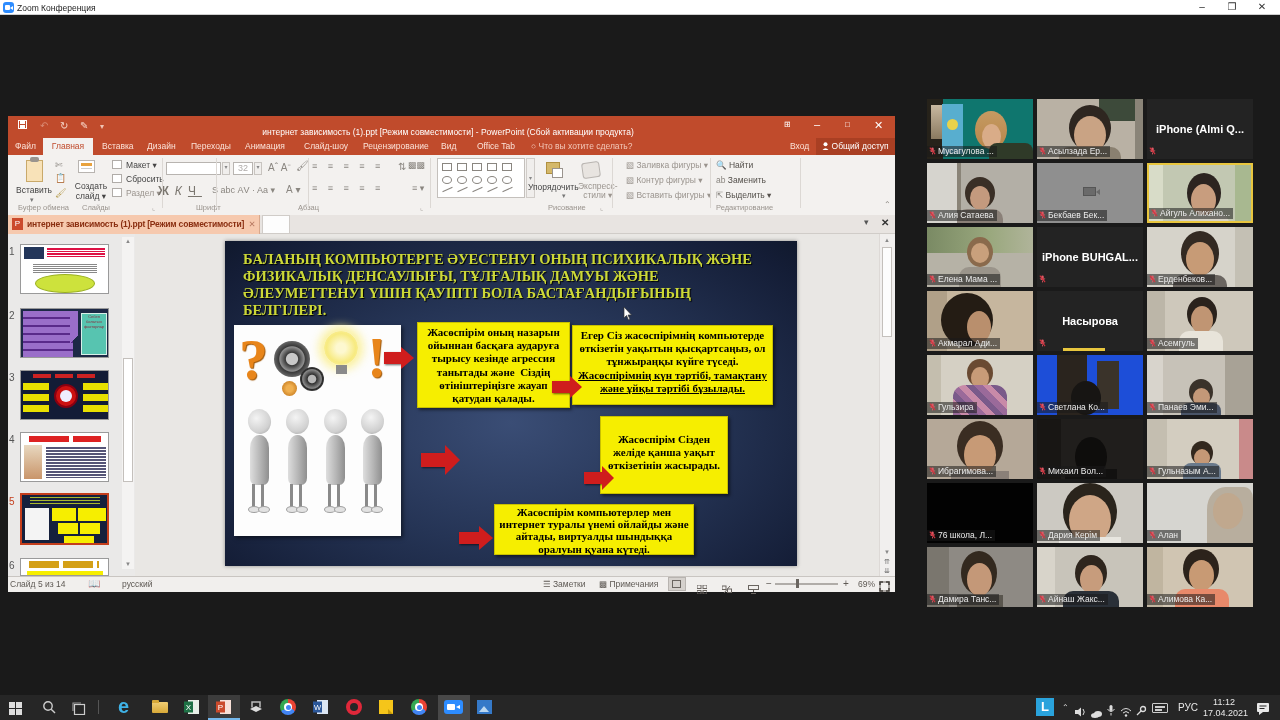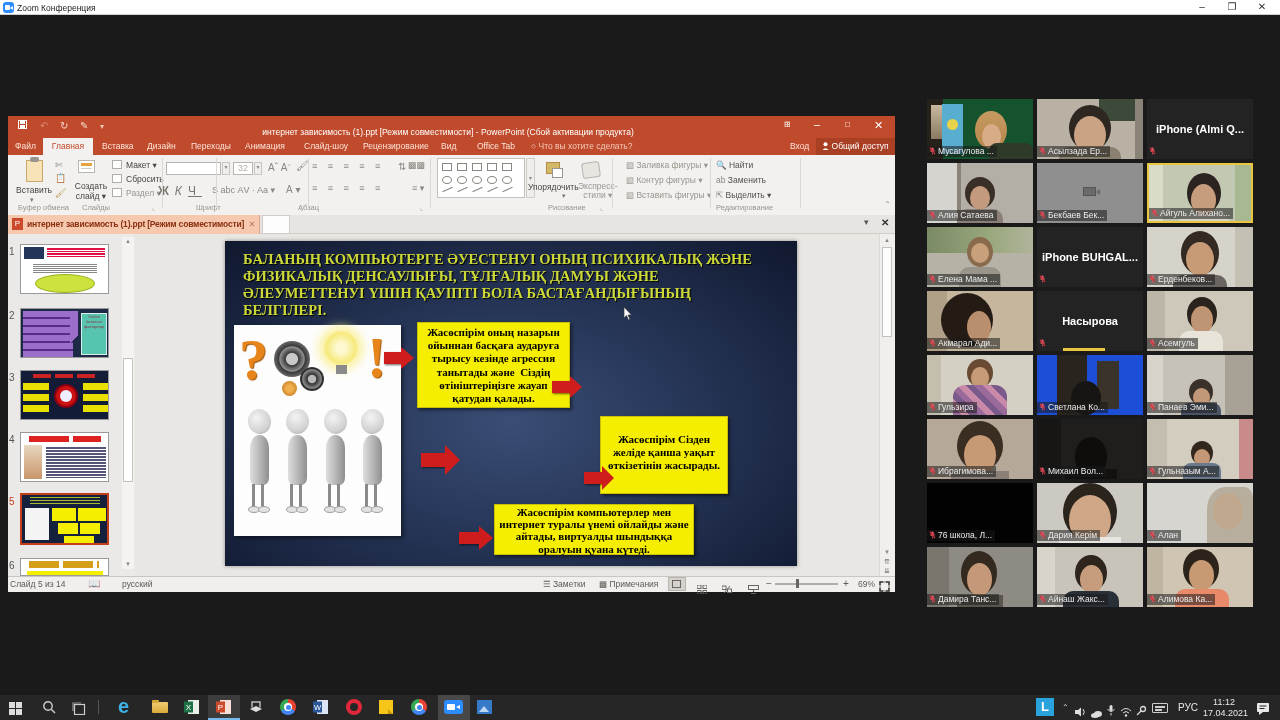--- a/index.html
+++ b/index.html
@@ -257,20 +257,21 @@
 <div class="a" style="left:112px;top:243px;width:3px;height:24px;background:#8a8a8a"></div>
 <div class="a" style="left:99px;top:265px;width:12px;height:7px;border-radius:50%;background:#e2e2e2;border:1px solid #a0a0a0"></div>
 <div class="a" style="left:109px;top:265px;width:12px;height:7px;border-radius:50%;background:#e2e2e2;border:1px solid #a0a0a0"></div>
 <div class="a" style="left:136px;top:168px;width:23px;height:25px;border-radius:50%;background:radial-gradient(circle at 40% 35%,#f4f4f4,#d0d0d0 65%,#9a9a9a);transform:rotate(10deg)"></div>
 <div class="a" style="left:138px;top:194px;width:19px;height:50px;border-radius:48% 48% 30% 30%/26% 26% 14% 14%;background:linear-gradient(90deg,#dedede,#b4b4b4 55%,#8f8f8f)"></div>
 <div class="a" style="left:140px;top:243px;width:3px;height:24px;background:#8a8a8a"></div>
 <div class="a" style="left:149px;top:243px;width:3px;height:24px;background:#8a8a8a"></div>
 <div class="a" style="left:136px;top:265px;width:12px;height:7px;border-radius:50%;background:#e2e2e2;border:1px solid #a0a0a0"></div>
 <div class="a" style="left:146px;top:265px;width:12px;height:7px;border-radius:50%;background:#e2e2e2;border:1px solid #a0a0a0"></div>
 <div class="a yb" style="left:192px;top:81px;width:153px;height:86px;font-size:11px;line-height:13.2px;padding-top:3px">Жасөспірім оның назарын<br>ойыннан басқаға аударуға<br>тырысу кезінде агрессия<br>танытады және&nbsp; Сіздің<br>өтініштеріңізге жауап<br>қатудан қалады.</div>
+<div class="a yb" style="left:347px;top:84px;width:201px;height:80px;font-size:11px;line-height:13.2px;padding-top:3px">Егер Сіз жасөспірімнің компьютерде<br>өткізетін уақытын қысқартсаңыз, ол<br>тұнжыраңқы күйге түседі.<br><span style="text-decoration:underline">Жасөспірімнің күн тәртібі, тамақтану<br>және ұйқы тәртібі бұзылады.</span></div>
 <div class="a yb" style="left:375px;top:175px;width:128px;height:78px;font-size:11px;line-height:13.2px;padding-top:16px">Жасөспірім Сізден<br>желіде қанша уақыт<br>өткізетінін жасырады.</div>
 <div class="a yb" style="left:269px;top:263px;width:200px;height:51px;font-size:11px;line-height:12.2px;padding-top:1px">Жасөспірім компьютерлер мен<br>интернет туралы үнемі ойлайды және<br>айтады, виртуалды шындыққа<br>оралуын қуана күтеді.</div>
 <div class="a arr-bar" style="left:159px;top:111px;width:17px;height:12px"></div>
     <div class="a arr-tip" style="left:176px;top:106.0px;border-top:11.0px solid transparent;border-bottom:11.0px solid transparent;border-left:13px solid #cf1d1d"></div>
 <div class="a arr-bar" style="left:327px;top:140px;width:18px;height:12px"></div>
     <div class="a arr-tip" style="left:345px;top:135.0px;border-top:11.0px solid transparent;border-bottom:11.0px solid transparent;border-left:12px solid #cf1d1d"></div>
 <div class="a arr-bar" style="left:196px;top:212px;width:24px;height:14px"></div>
     <div class="a arr-tip" style="left:220px;top:204.0px;border-top:15.0px solid transparent;border-bottom:15.0px solid transparent;border-left:15px solid #cf1d1d"></div>
 <div class="a arr-bar" style="left:359px;top:231px;width:18px;height:12px"></div>
     <div class="a arr-tip" style="left:377px;top:225.0px;border-top:12.0px solid transparent;border-bottom:12.0px solid transparent;border-left:12px solid #cf1d1d"></div>
@@ -306,21 +307,21 @@
     </svg></div>
 <div class="a" style="left:766px;top:578px;color:#5f5a55;font-size:10px">−</div>
 <div class="a" style="left:775px;top:583px;width:63px;height:2px;background:#b0aca8"></div>
 <div class="a" style="left:796px;top:579px;width:3px;height:9px;background:#6a6560"></div>
 <div class="a" style="left:843px;top:578px;color:#5f5a55;font-size:10px">+</div>
 <div class="a" style="left:858px;top:579px;color:#5f5a55;font-size:8.5px">69%</div>
 <div class="a" style="left:879px;top:578px;width:11px;height:11px"><svg width="11" height="11">
       <rect x="1" y="1" width="9" height="9" fill="none" stroke="#6a6560"></rect>
       <path d="M1 4 L1 1 L4 1 M7 1 L10 1 L10 4 M10 7 L10 10 L7 10 M4 10 L1 10 L1 7" fill="none" stroke="#44403c" stroke-width="1.5"></path>
     </svg></div>
-<div class="a vt" style="left:927px;top:99px;background:#14532d;">
+<div class="a vt" style="left:927px;top:99px;background:#0f766e;">
     <div style="position:absolute;left:0px;top:0px;width:16px;height:60px;background:#26221a;"></div>
     <div style="position:absolute;left:4px;top:6px;width:12px;height:34px;background:linear-gradient(#c8b8a0,#8a7a60);"></div>
     <div style="position:absolute;left:15px;top:5px;width:21px;height:50px;background:#58aecf;"></div>
     <div style="position:absolute;left:20px;top:20px;width:11px;height:11px;border-radius:50%;background:#e8d24a"></div>
     <div class="head" style="left:48px;top:12px;width:32px;height:38px;background:linear-gradient(#c59a62,#b8864a)"></div>
     <div class="head" style="left:55px;top:25px;width:19px;height:25px;background:#d9ac88"></div>
     <div style="position:absolute;left:62px;top:44px;width:44px;height:16px;background:#2f3a28;border-radius:8px 8px 0 0"></div>
     <span class="vname"><svg class="mic" viewBox="0 0 8 9">
         <rect x="2.6" y="0.5" width="2.8" height="4.5" rx="1.4" fill="#e05a66"></rect>
         <path d="M1 4 q3 3.4 6 0" stroke="#e05a66" stroke-width="1" fill="none"></path>

